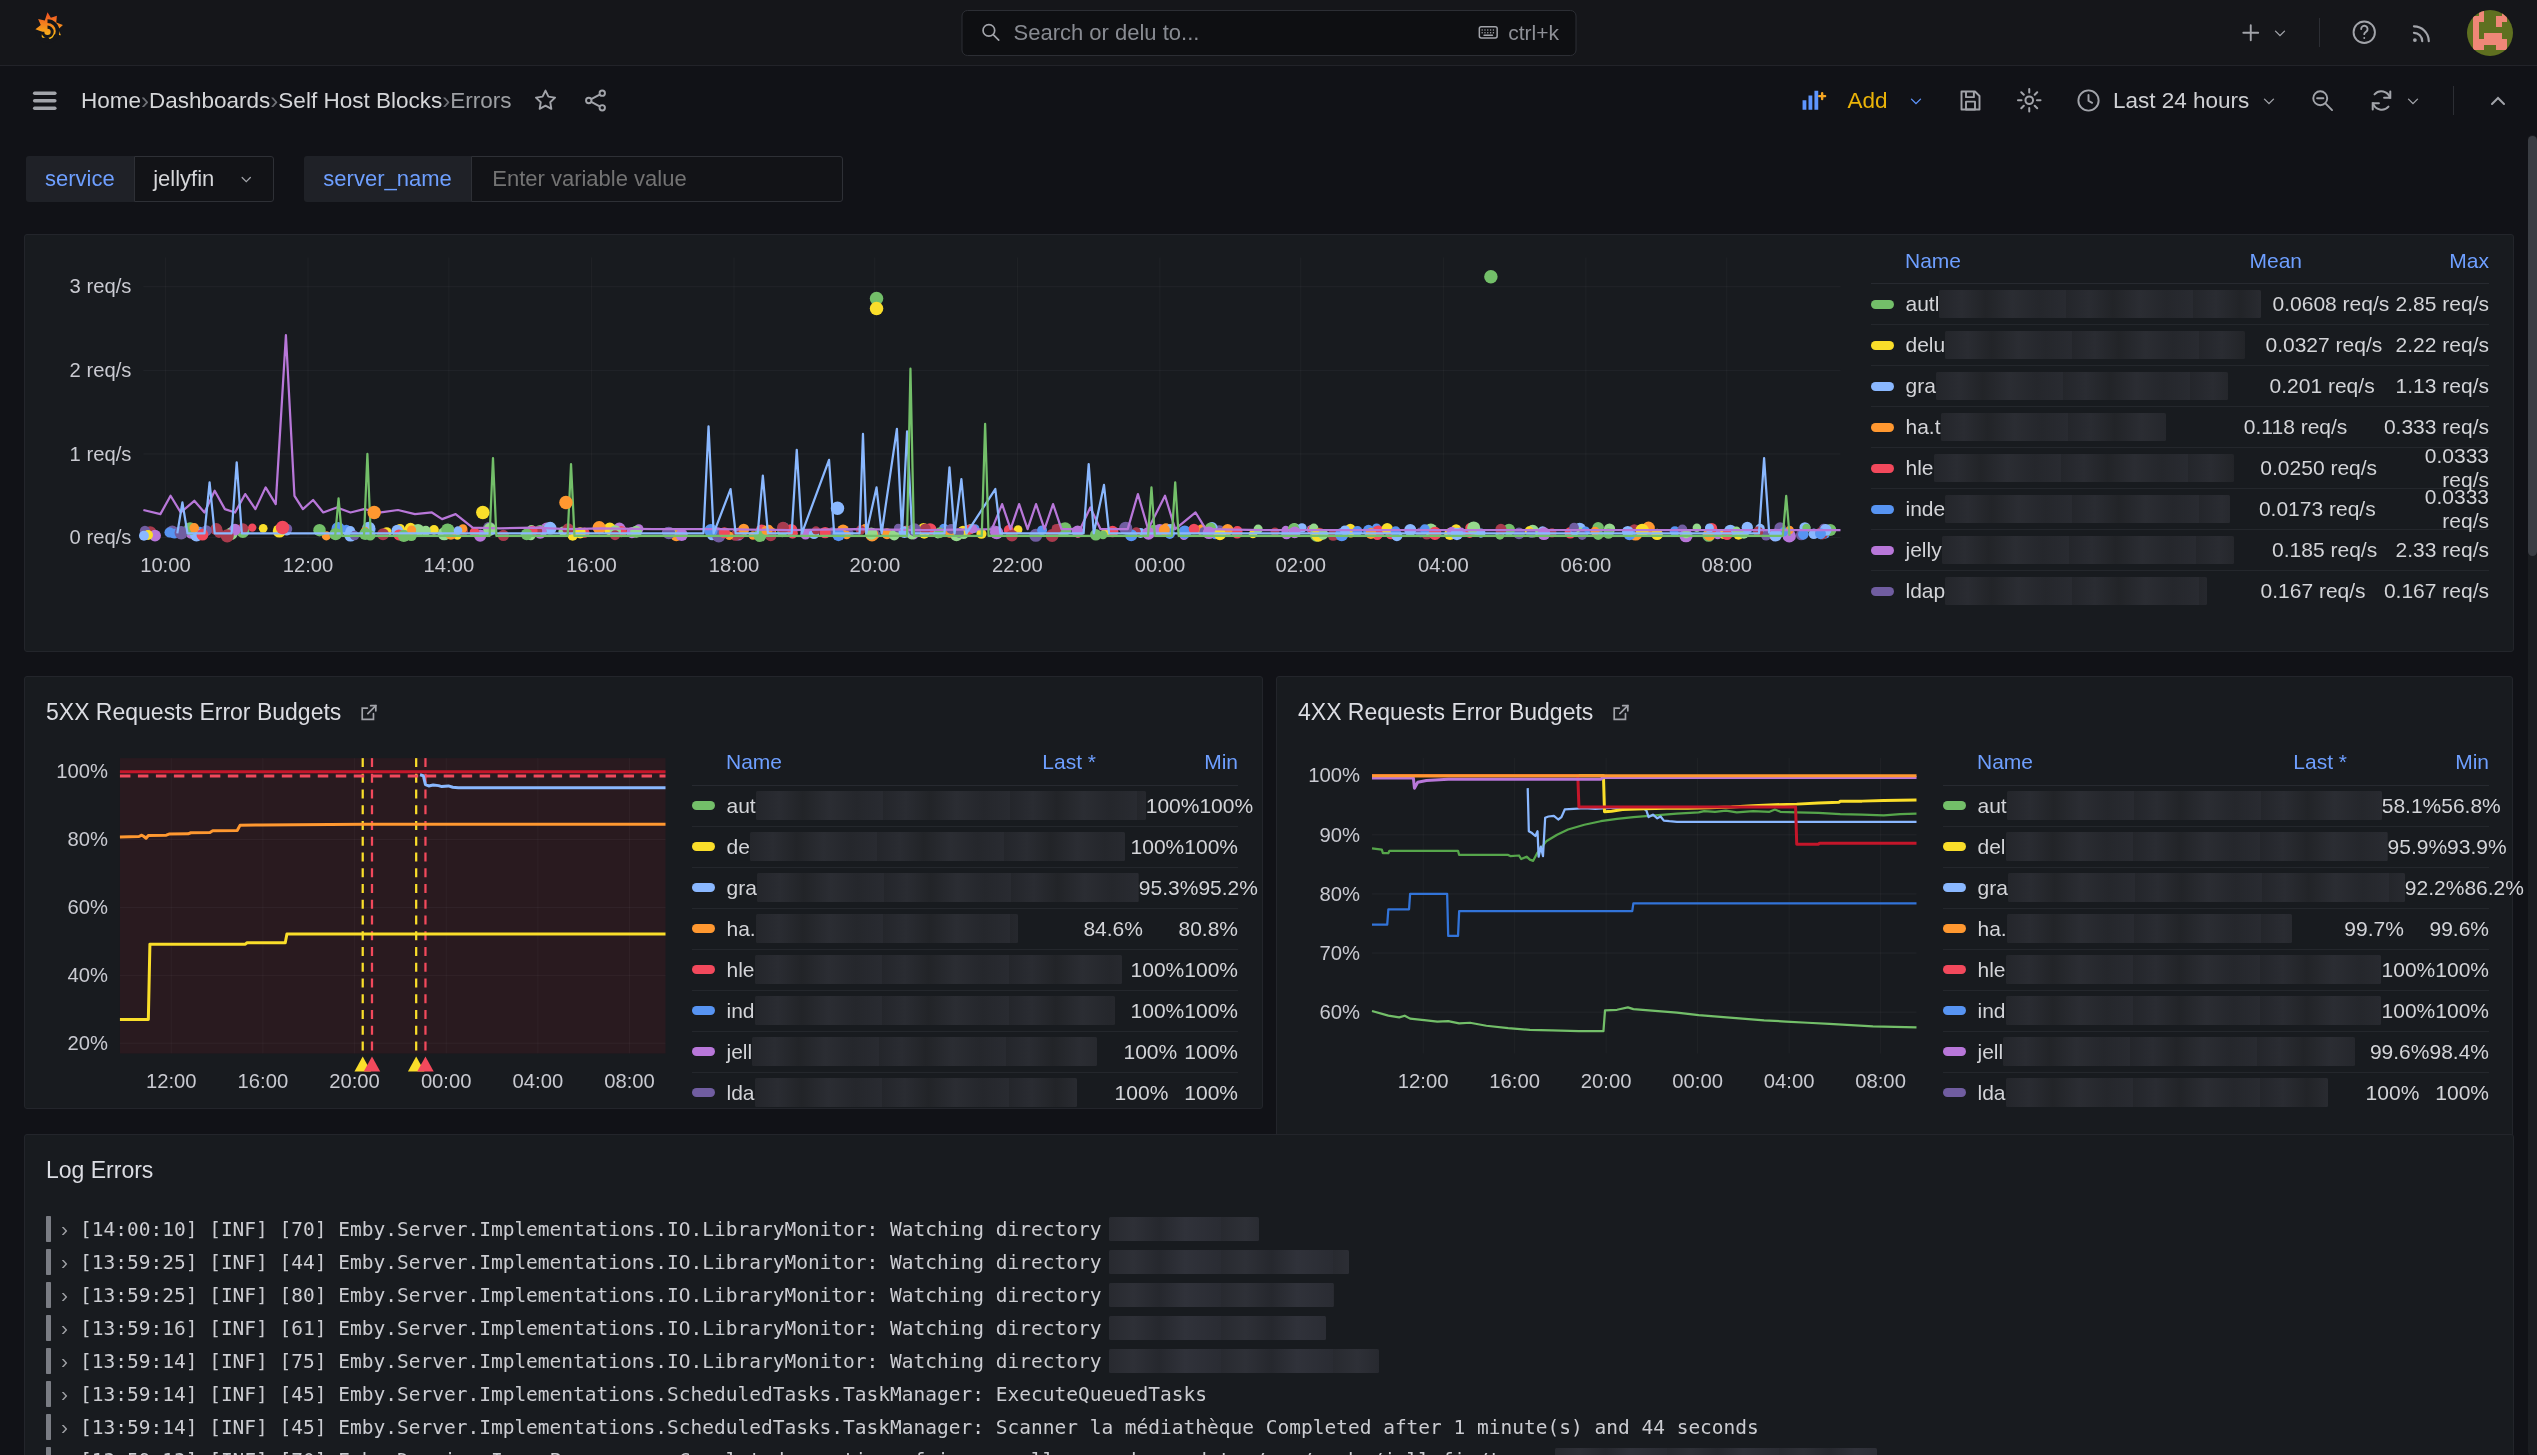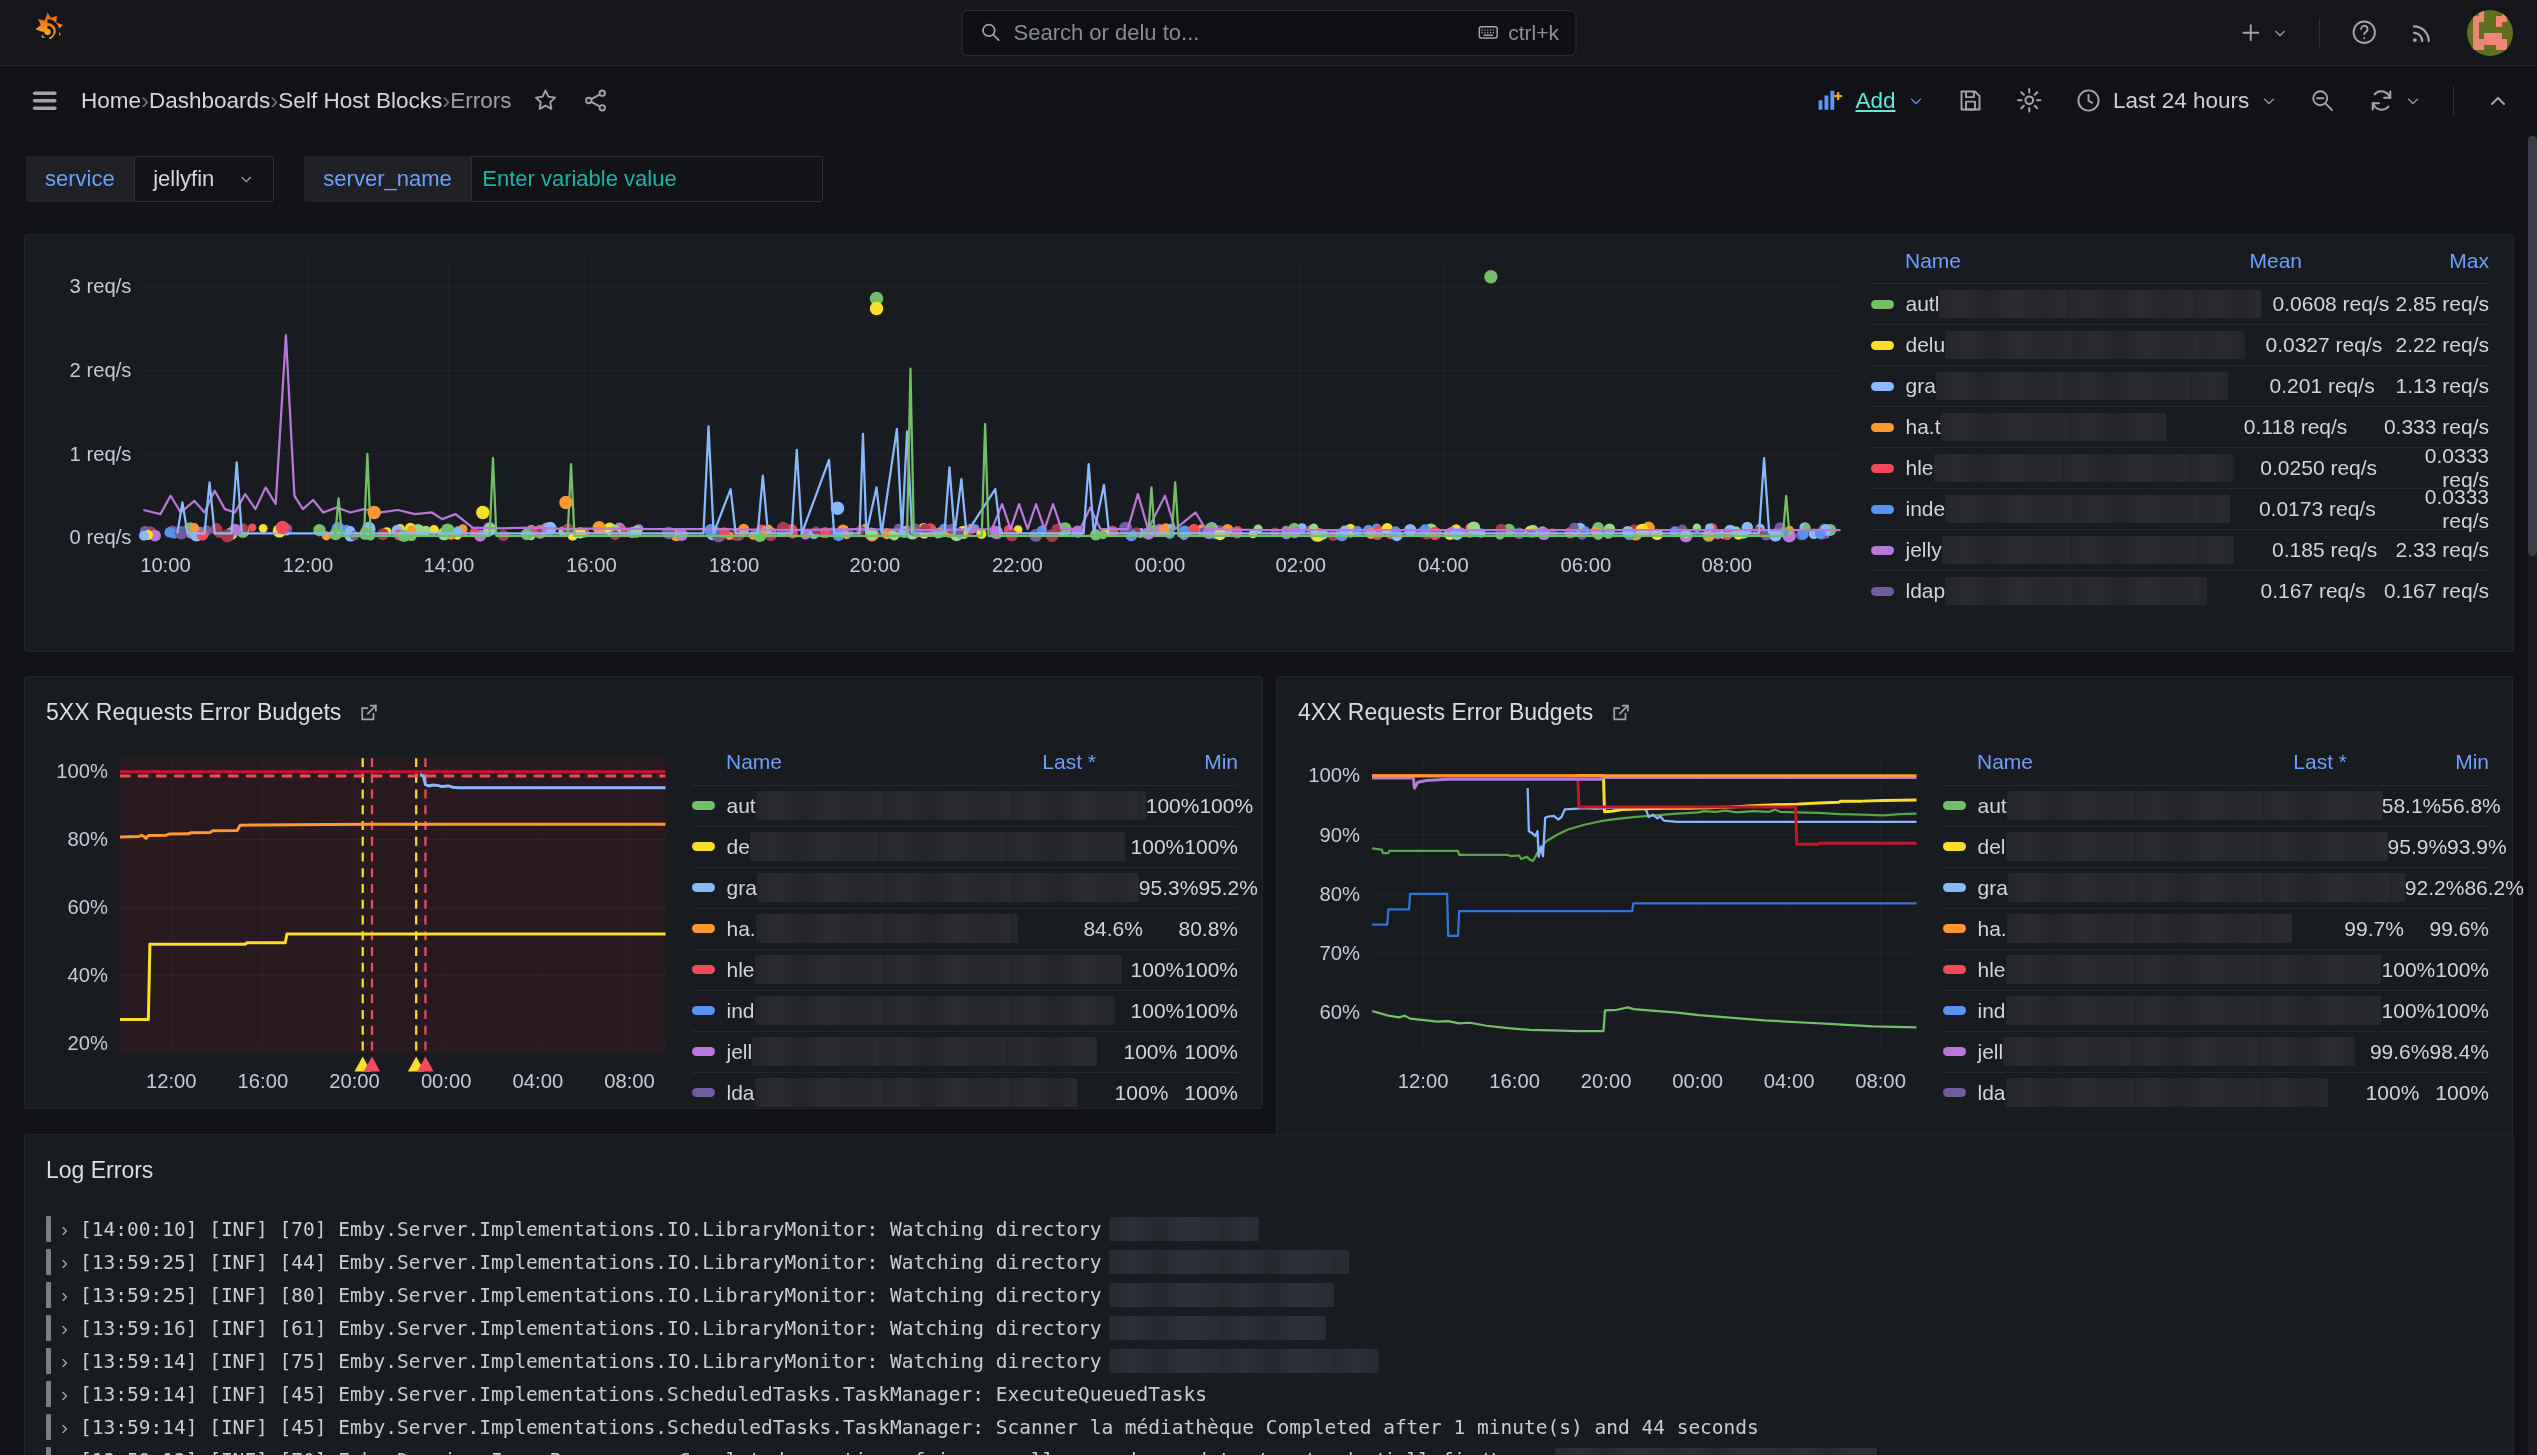--- a/index.html
+++ b/index.html
@@ -20,31 +20,31 @@
   .nav-divider{width:0.7px;height:28.5px;background:#2c2e34;}
   .avatar{width:46px;height:46px;border-radius:50%;overflow:hidden;}
   
   .subnav{position:absolute;top:67px;left:0;right:0;height:67px;display:flex;align-items:center;
           padding:0 28.5px;box-sizing:border-box;}
   .crumbs{display:flex;align-items:center;font-size:22.5px;color:#d5d6d9;margin-left:21px;}
   .crumb-sep{color:#6f7177;font-size:24px;}
   .crumb.last{color:#9d9fa3;}
   .crumb-icons{display:flex;align-items:center;gap:22.5px;margin-left:21px;}
   .sub-right{margin-left:auto;display:flex;align-items:center;gap:31.5px;}
-  .add-group{display:flex;align-items:center;gap:12px;color:#5eead4;font-size:22.5px;font-weight:500;text-decoration:underline;}
+  .add-group{display:flex;align-items:center;gap:20px;color:#eab308;font-size:22.5px;font-weight:500;}
   .time-group{display:flex;align-items:center;gap:10.5px;color:#cfd0d4;font-size:22.5px;}
   
   .vars{position:absolute;top:156px;left:25.5px;display:flex;gap:30px;}
   .var{display:flex;align-items:stretch;height:46px;}
   .var-label{background:#1f2127;color:#6e9fff;font-size:22px;display:flex;align-items:center;
              padding:0 19.5px;border-radius:3px 0 0 3px;}
   .var-value{background:#121317;border:0.7px solid #2e3036;color:#d5d6d9;font-size:22px;display:flex;
              align-items:center;gap:24px;padding:0 18px;border-radius:0 3px 3px 0;min-width:97px;}
-  .var-input{background:#121317;border:0.7px solid #2e3036;color:#14b8a6;font-size:22px;display:flex;
-             align-items:center;padding:0 10px;border-radius:0 3px 3px 0;width:330px;}
+  .var-input{background:#121317;border:0.7px solid #2e3036;color:#737373;font-size:22px;display:flex;
+             align-items:center;padding:0 20px;border-radius:0 3px 3px 0;width:330px;}
   
   .panel{position:absolute;background:#181b1f;border:0.7px solid #23252b;border-radius:3px;box-sizing:border-box;}
   .p-head{height:49px;display:flex;align-items:center;gap:16.5px;padding:10.5px 21px 0;}
   .p-title{font-size:23px;color:#dcdde3;font-weight:500;}
   .p-body{display:flex;padding:0 4.5px;}
   #panel-rate{left:24px;top:234px;width:2490px;height:418px;}
   #panel-5xx{left:24px;top:676px;width:1239px;height:433px;}
   #panel-4xx{left:1276px;top:676px;width:1237px;height:492px;}
   #panel-logs{left:24px;top:1134px;width:2490px;height:390px;}
   .chart{flex:1;height:355px;}

